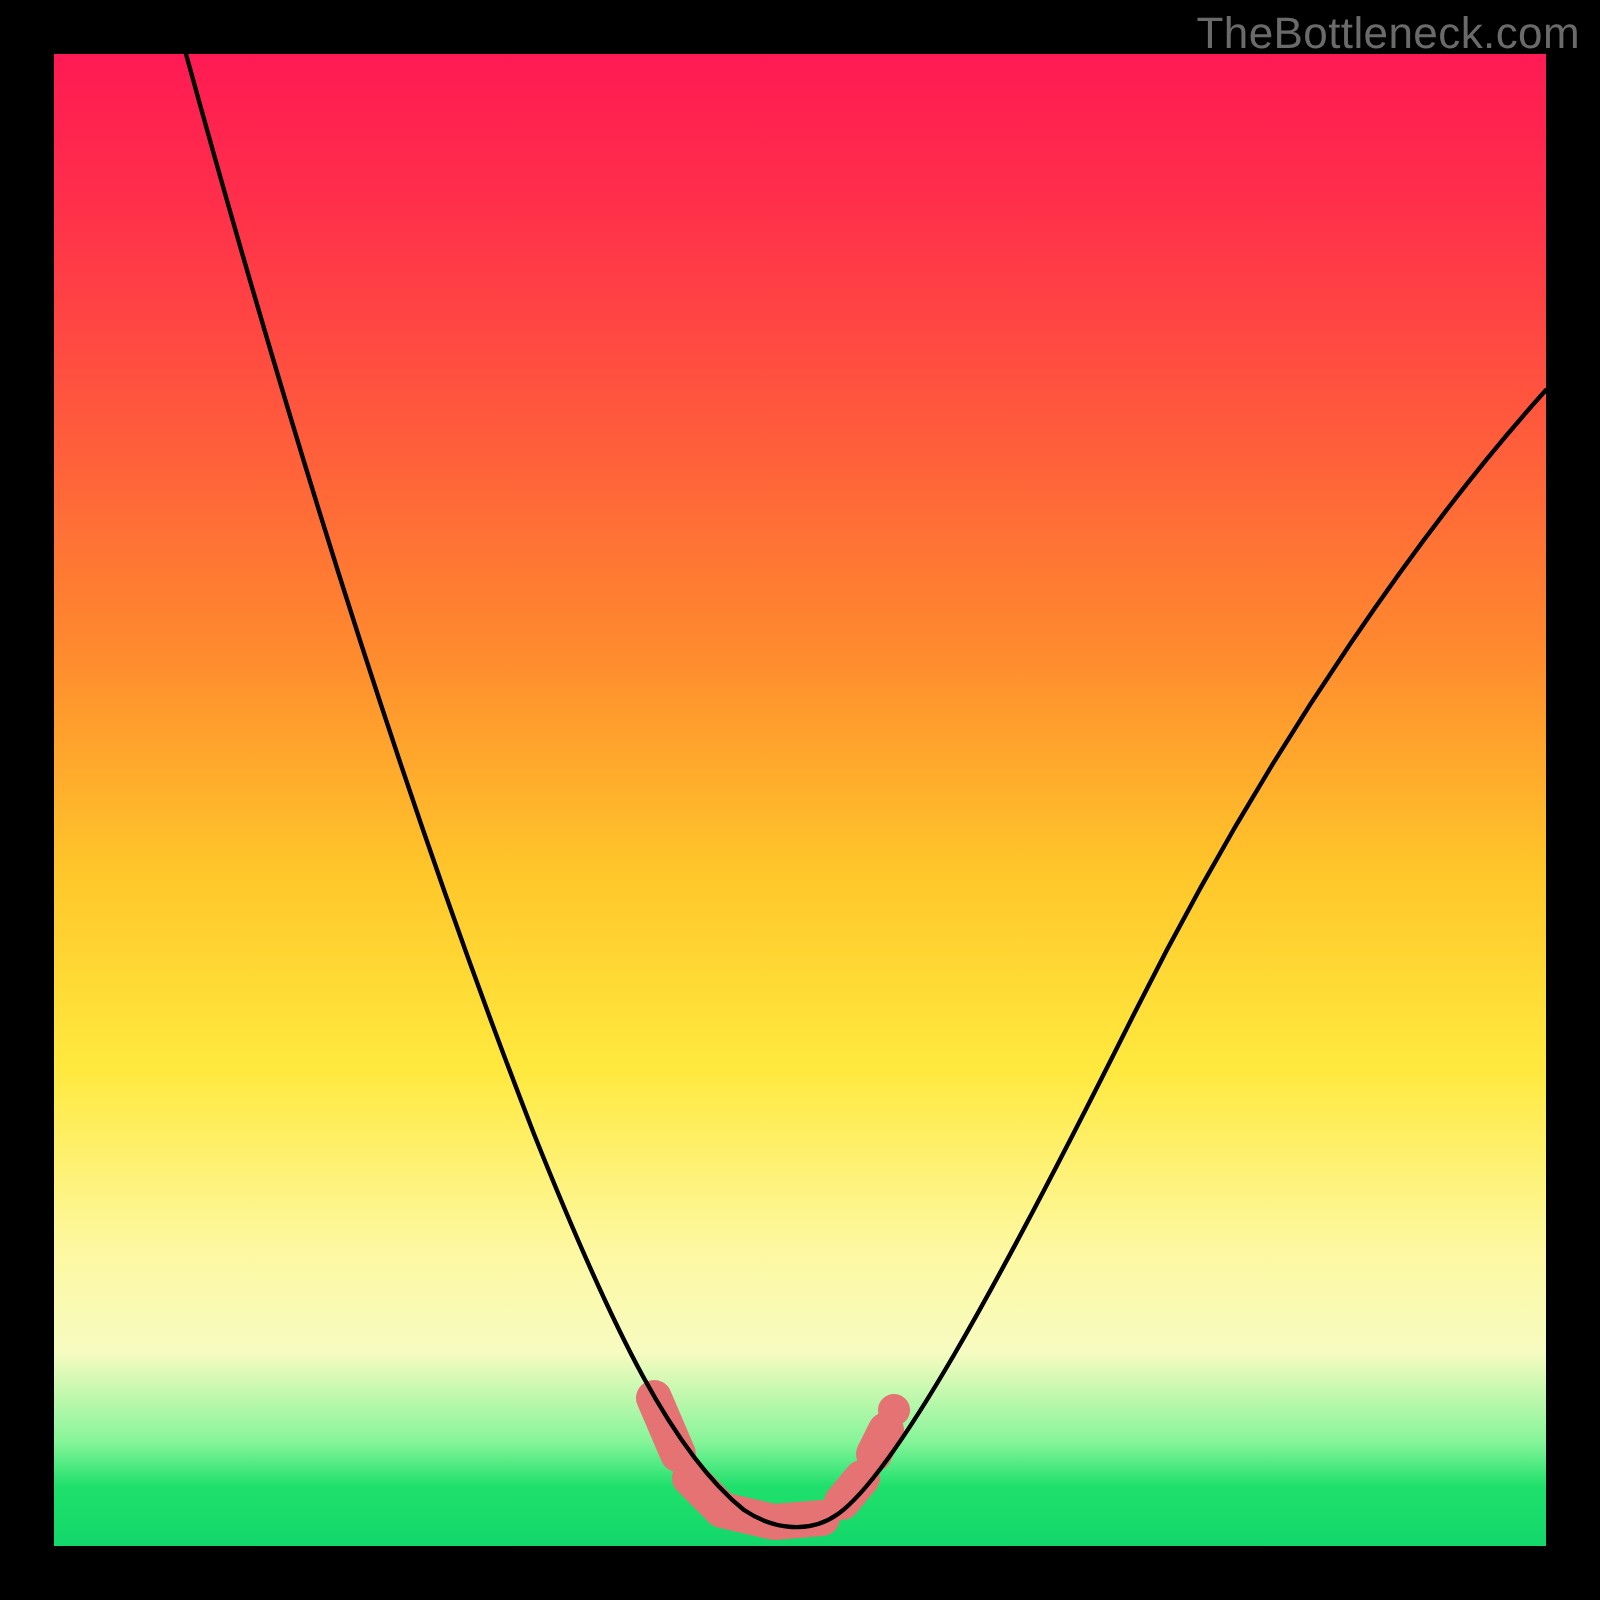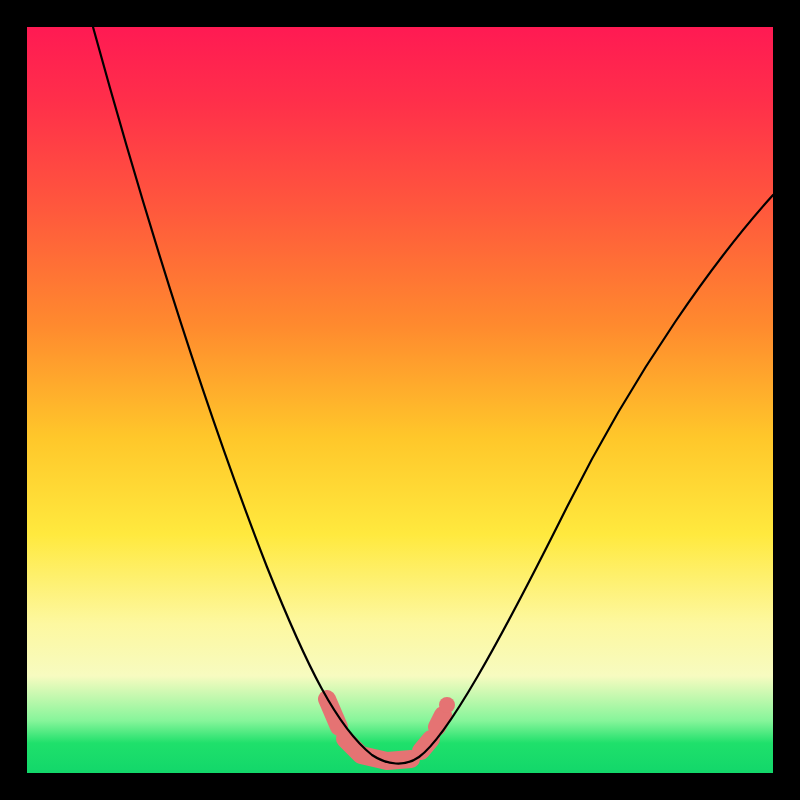--- a/index.html
+++ b/index.html
@@ -98,13 +98,14 @@
       <path class="curve-path" d="M 66 0
                C 110 160, 170 360, 240 540
                C 280 640, 310 700, 345 728
                C 360 738, 378 740, 392 730
                C 420 710, 470 620, 540 480
                C 610 340, 690 230, 746 168"></path>
     </svg>
 
   </div>
 
+  <div class="watermark">TheBottleneck.com</div>
 </div>
 
 </body></html>

